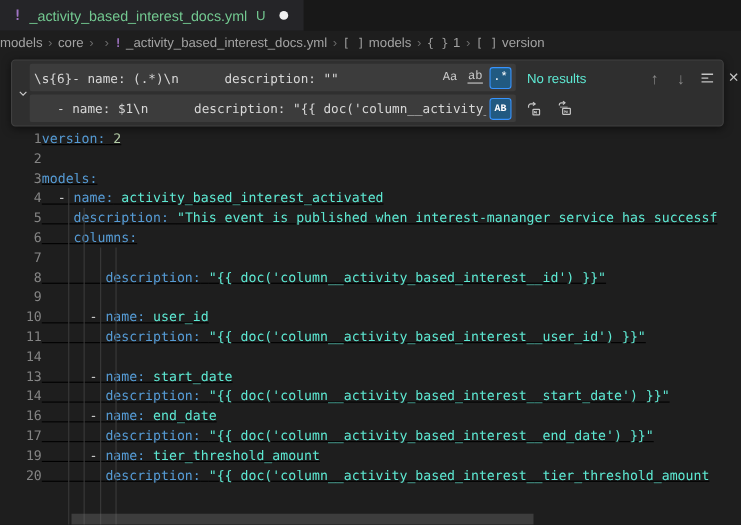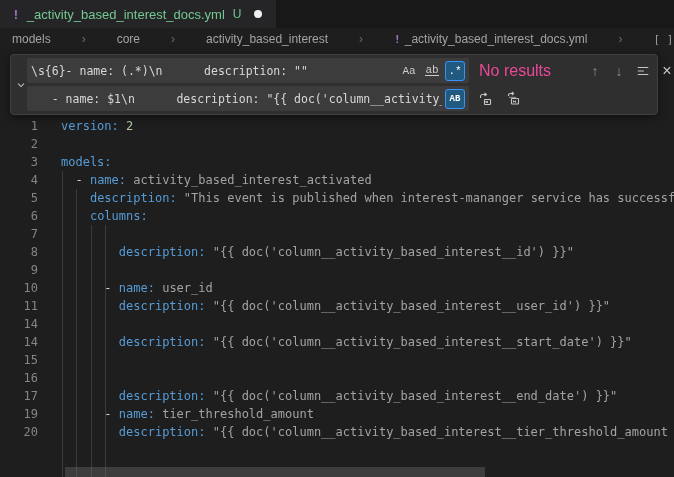--- a/index.html
+++ b/index.html
@@ -12,22 +12,22 @@
     display:flex; align-items:stretch; }
   .tab { background:#252528; display:flex; align-items:center; padding:0 14px 0 12px;
     max-width:300px; }
   .tab-icon { color:#a074c4; font-weight:bold; font-size:13px; margin-right:7px; font-family:"DejaVu Sans Mono",monospace;}
   .tab-name { color:#73c991; font-size:13px; white-space:nowrap; }
   .tab-badge { color:#73c991; font-size:12px; margin-left:8px; }
   .tab-dot { width:8px; height:8px; border-radius:50%; background:#f0f0f0; margin-left:12px; }
 
   
   .crumbs { position:absolute; top:28px; left:0; right:0; height:22px; background:#1e1e1e;
-    display:flex; align-items:center; padding-left:12px; font-size:12px; color:#a3a3a3;
-    white-space:nowrap; overflow:hidden;gap:26px; }
+    display:flex; align-items:center; padding-left:0; font-size:12px; color:#a3a3a3;
+    white-space:nowrap; overflow:hidden; }
   .crumb { display:flex; align-items:center; flex:0 0 auto; }
   .crumb-sep { color:#6b6b6b; margin:0 5px; font-size:12px; }
   .crumb-ico { color:#9d9d9d; margin-right:4px; font-family:"DejaVu Sans Mono",monospace; font-size:11px; }
   .crumb-ico.purple { color:#a074c4; font-weight:bold; }
 
   
   .findwidget { position:absolute; top:54px; left:10px; width:648px; background:#2f2f2f;
     border:1px solid #404040; border-radius:4px; box-shadow:0 2px 8px rgba(0,0,0,.5);
     padding:3px 4px; z-index:10; display:flex; }
   .fw-toggle { width:20px; display:flex; align-items:center; justify-content:center; cursor:pointer; }
@@ -35,37 +35,37 @@
   .fw-row { display:flex; align-items:center; height:25px; }
   .fw-input { background:#3c3c3c; height:25px; display:flex; align-items:center;
     width:442px; padding:0 4px; border-radius:2px; }
   .fw-text { flex:1; overflow:hidden; white-space:pre; color:#d8d8d8;
     font-family:"DejaVu Sans Mono",monospace; font-size:11.5px; }
   .fw-opt { width:20px; height:20px; display:flex; align-items:center; justify-content:center;
     border-radius:3px; color:#cccccc; font-size:11px; margin-left:3px; cursor:pointer;
     border:1px solid transparent; flex:0 0 auto; font-family:Liberation Mono, monospace; }
   .fw-opt.active { background:rgba(0,127,212,0.45); border-color:#3794ff; color:#ffffff; }
   .fw-opt .ww { border-bottom:1px solid #cccccc; line-height:10px; }
-  .fw-results { color:#ec4899; font-size:16px; margin-left:10px; width:104px; flex:0 0 auto; }
+  .fw-results { color:#5eead4; font-size:12px; margin-left:10px; width:104px; flex:0 0 auto; }
   .fw-nav { width:24px; height:22px; display:flex; align-items:center; justify-content:center;
     color:#8a8a8a; font-size:14px; cursor:pointer; flex:0 0 auto; }
   .fw-nav.lit { color:#c5c5c5; }
   .fw-repbtn { width:24px; height:22px; display:flex; align-items:center; justify-content:center;
     cursor:pointer; margin-left:4px; flex:0 0 auto; }
   svg.ic { display:block; }
 
   
   .editor { position:absolute; top:50px; left:0; right:0; bottom:0; background:#1e1e1e; }
   .code { position:absolute; top:67px; left:0; right:0;
     font-family:"DejaVu Sans Mono",monospace; font-size:12px; line-height:18px; }
   .cline { display:flex; height:18px; white-space:pre; }
   .ln { flex:0 0 38px; width:38px; text-align:right; color:#858585; }
-  .lc { margin-left:23px; white-space:pre; }
+  .lc { white-space:pre;text-decoration:underline; }
   .tk-key { color:#569cd6; }
-  .tk-str { color:#a3a3a3; }
+  .tk-str { color:#5eead4; }
   .tk-num { color:#b5cea8; }
   .tk-plain { color:#d4d4d4; }
   .guide { position:absolute; width:1px; background:#3a3a3a; }
   .hscroll { position:absolute; left:65px; bottom:0; width:420px; height:10px;
     background:rgba(121,121,121,0.35); }
 </style>
 </head>
 <body>
 
 <div class="root">
@@ -81,23 +81,20 @@
 
   <div class="crumbs">
     <span class="crumb">
         <span>models</span>
       </span>
     <span class="crumb-sep">›</span>
     <span class="crumb">
         <span>core</span>
       </span>
     <span class="crumb-sep">›</span>
-    <span class="crumb">
-        <span>activity_based_interest</span>
-      </span>
     <span class="crumb-sep">›</span>
     <span class="crumb">
       <span class="crumb-ico purple">!</span>
       <span>_activity_based_interest_docs.yml</span>
     </span>
     <span class="crumb-sep">›</span>
     <span class="crumb">
       <span class="crumb-ico">[ ]</span>
       <span>models</span>
     </span>
@@ -125,23 +122,23 @@
           <div class="cline"><span class="ln">3</span><span class="lc"><span class="tk-key">models:</span></span></div>
           <div class="cline"><span class="ln">4</span><span class="lc"><span class="tk-plain">  - </span><span class="tk-key">name:</span><span class="tk-plain"> </span><span class="tk-str">activity_based_interest_activated</span></span></div>
           <div class="cline"><span class="ln">5</span><span class="lc"><span class="tk-plain">    </span><span class="tk-key">description:</span><span class="tk-plain"> </span><span class="tk-str">"This event is published when interest-mananger service has successf</span></span></div>
           <div class="cline"><span class="ln">6</span><span class="lc"><span class="tk-plain">    </span><span class="tk-key">columns:</span></span></div>
           <div class="cline"><span class="ln">7</span></div>
           <div class="cline"><span class="ln">8</span><span class="lc"><span class="tk-plain">        </span><span class="tk-key">description:</span><span class="tk-plain"> </span><span class="tk-str">"{{ doc('column__activity_based_interest__id') }}"</span></span></div>
           <div class="cline"><span class="ln">9</span><span class="lc"></span></div>
           <div class="cline"><span class="ln">10</span><span class="lc"><span class="tk-plain">      - </span><span class="tk-key">name:</span><span class="tk-plain"> </span><span class="tk-str">user_id</span></span></div>
           <div class="cline"><span class="ln">11</span><span class="lc"><span class="tk-plain">        </span><span class="tk-key">description:</span><span class="tk-plain"> </span><span class="tk-str">"{{ doc('column__activity_based_interest__user_id') }}"</span></span></div>
           <div class="cline"><span class="ln">14</span><span class="lc"></span></div>
+          <div class="cline"><span class="ln">13</span><span class="lc"><span class="tk-plain">      - </span><span class="tk-key">name:</span><span class="tk-plain"> </span><span class="tk-str">start_date</span></span></div>
           <div class="cline"><span class="ln">14</span><span class="lc"><span class="tk-plain">        </span><span class="tk-key">description:</span><span class="tk-plain"> </span><span class="tk-str">"{{ doc('column__activity_based_interest__start_date') }}"</span></span></div>
-          <div class="cline"><span class="ln">15</span><span class="lc"></span></div>
-          <div class="cline"><span class="ln">16</span></div>
+          <div class="cline"><span class="ln">16</span><span class="lc"><span class="tk-plain">      - </span><span class="tk-key">name:</span><span class="tk-plain"> </span><span class="tk-str">end_date</span></span></div>
           <div class="cline"><span class="ln">17</span><span class="lc"><span class="tk-plain">        </span><span class="tk-key">description:</span><span class="tk-plain"> </span><span class="tk-str">"{{ doc('column__activity_based_interest__end_date') }}"</span></span></div>
           <div class="cline"><span class="ln">19</span><span class="lc"><span class="tk-plain">      - </span><span class="tk-key">name:</span><span class="tk-plain"> </span><span class="tk-str">tier_threshold_amount</span></span></div>
           <div class="cline"><span class="ln">20</span><span class="lc"><span class="tk-plain">        </span><span class="tk-key">description:</span><span class="tk-plain"> </span><span class="tk-str">"{{ doc('column__activity_based_interest__tier_threshold_amount</span></span></div>
         </div>
     </div>
     <div class="hscroll"></div>
   </div>
 
   <div class="findwidget">
     <div class="fw-toggle">

